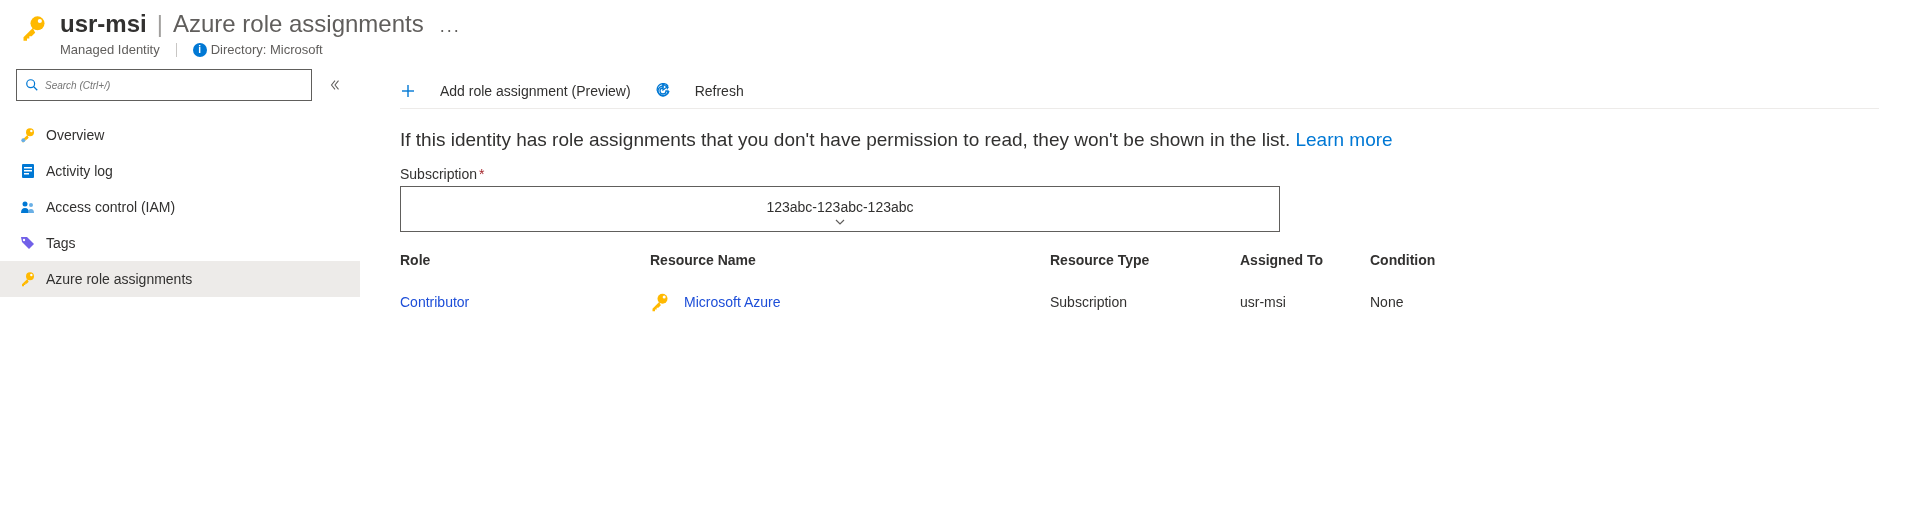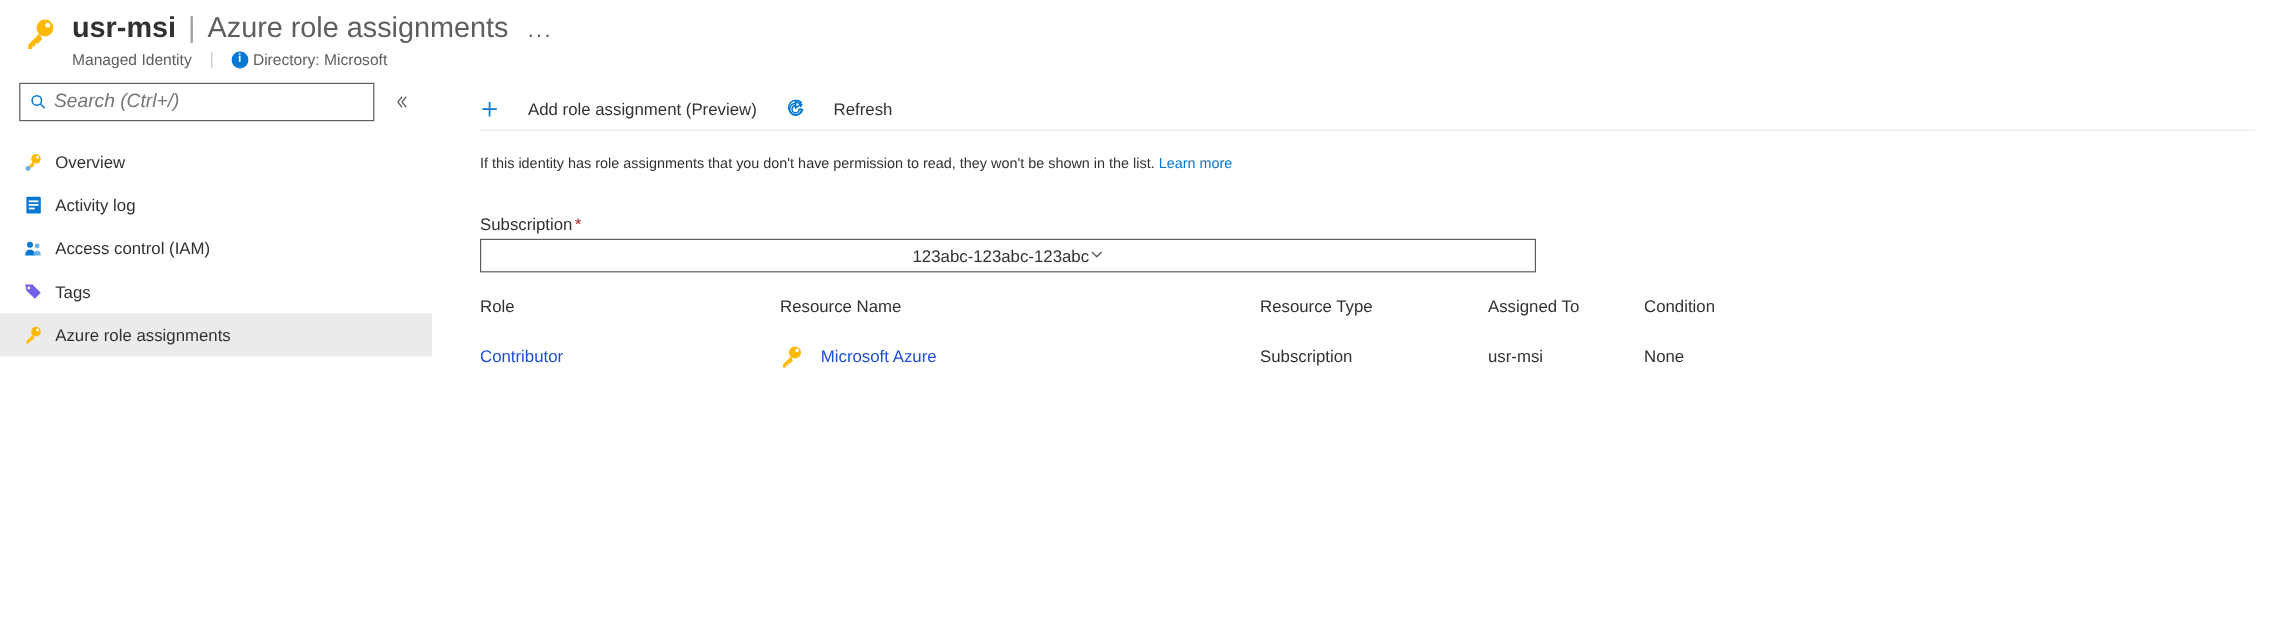--- a/index.html
+++ b/index.html
@@ -15,43 +15,43 @@
     .title-more { font-size: 18px; color: #605e5c; margin-left: 6px; letter-spacing: 2px; cursor: pointer; }
     .subtitle-row { display: flex; align-items: flex-end; gap: 16px; font-size: 13px; color: #605e5c; }
     .subtitle-divider { width: 1px; height: 14px; background: #c8c6c4; }
     .info-circle { width: 14px; height: 14px; border-radius: 50%; background: #0078d4; color: #fff; font-size: 10px; font-weight: 700; display: inline-flex; align-items: center; justify-content: center; margin-right: 4px; }
     .subtitle-dir { display: flex; align-items: center; }
     
     .body-area { display: flex; }
     .sidebar { width: 360px; flex-shrink: 0; padding-top: 4px; }
     .search-row { display: flex; align-items: center; padding: 0 10px 8px 16px; gap: 8px; }
     .search-box { flex: 1; display: flex; align-items: center; border: 1px solid #605e5c; height: 32px; padding: 0 8px; gap: 6px; }
-    .search-box input { border: none; outline: none; flex: 1; font-size: 16px; font-style: italic; color: #605e5c; background: transparent; }
+    .search-box input { border: none; outline: none; flex: 1; font-size: 10px; font-style: italic; color: #605e5c; background: transparent; }
     .collapse-btn { width: 30px; height: 32px; display: flex; align-items: center; justify-content: center; cursor: pointer; color: #605e5c; }
     
     .sidebar-items { padding-top: 8px; }
     .sidebar-item { display: flex; align-items: center; gap: 10px; padding: 10px 20px; cursor: pointer; font-size: 14px; }
     .sidebar-item.active { background: #edebe9; }
     .sidebar-item .item-icon { width: 16px; height: 16px; flex-shrink: 0; display: flex; align-items: center; justify-content: center; }
     
     .main { flex: 1; padding: 8px 30px 20px 40px; }
     .toolbar { display: flex; align-items: center; gap: 24px; height: 36px; border-bottom: 1px solid #edebe9; margin-bottom: 20px; }
     .toolbar-btn { display: flex; align-items: center; gap: 24px; cursor: pointer; color: #323130; font-size: 14px; }
     .toolbar-btn .tb-icon { color: #0078d4; display: flex; align-items: center; }
     
-    .info-text { font-size: 12px; color: #323130; margin-bottom: 36px; }
+    .info-text { font-size: 19px; color: #323130; margin-bottom: 15px; }
     .info-text a { color: #0078d4; text-decoration: none; }
     
     .field-label { font-size: 14px; color: #323130; margin-bottom: 4px; }
     .req-star { color: #a4262c; margin-left: 2px; }
-    .select-box { width: 880px; height: 28px; border: 1px solid #605e5c; display: flex; align-items: center; justify-content: center; padding: 0 10px; cursor: pointer; margin-bottom: 12px; font-size: 14px; }
+    .select-box { width: 880px; height: 46px; border: 1px solid #605e5c; display: flex; align-items: center; justify-content: flex-end; padding: 0 10px; cursor: pointer; margin-bottom: 12px; font-size: 14px; flex-direction: column; }
     .select-caret { color: #605e5c; }
     
     .table { width: 100%; }
-    .table-header { display: flex; padding: 8px 0; font-size: 14px; font-weight: 400; color: #323130; }
+    .table-header { display: flex; padding: 8px 0; font-size: 14px; font-weight: 700; color: #323130; }
     .table-row { display: flex; padding: 16px 0; font-size: 14px; align-items: center; }
     .col-role { width: 250px; }
     .col-resource { width: 400px; display: flex; align-items: center; gap: 14px; }
     .col-type { width: 190px; }
     .col-assigned { width: 130px; }
     .col-condition { width: 100px; }
     .link { color: #1d4ed8; cursor: pointer; }
     .res-icon { width: 20px; height: 20px; }
     
     svg.key-svg .key-body { fill: #ffb900; }

